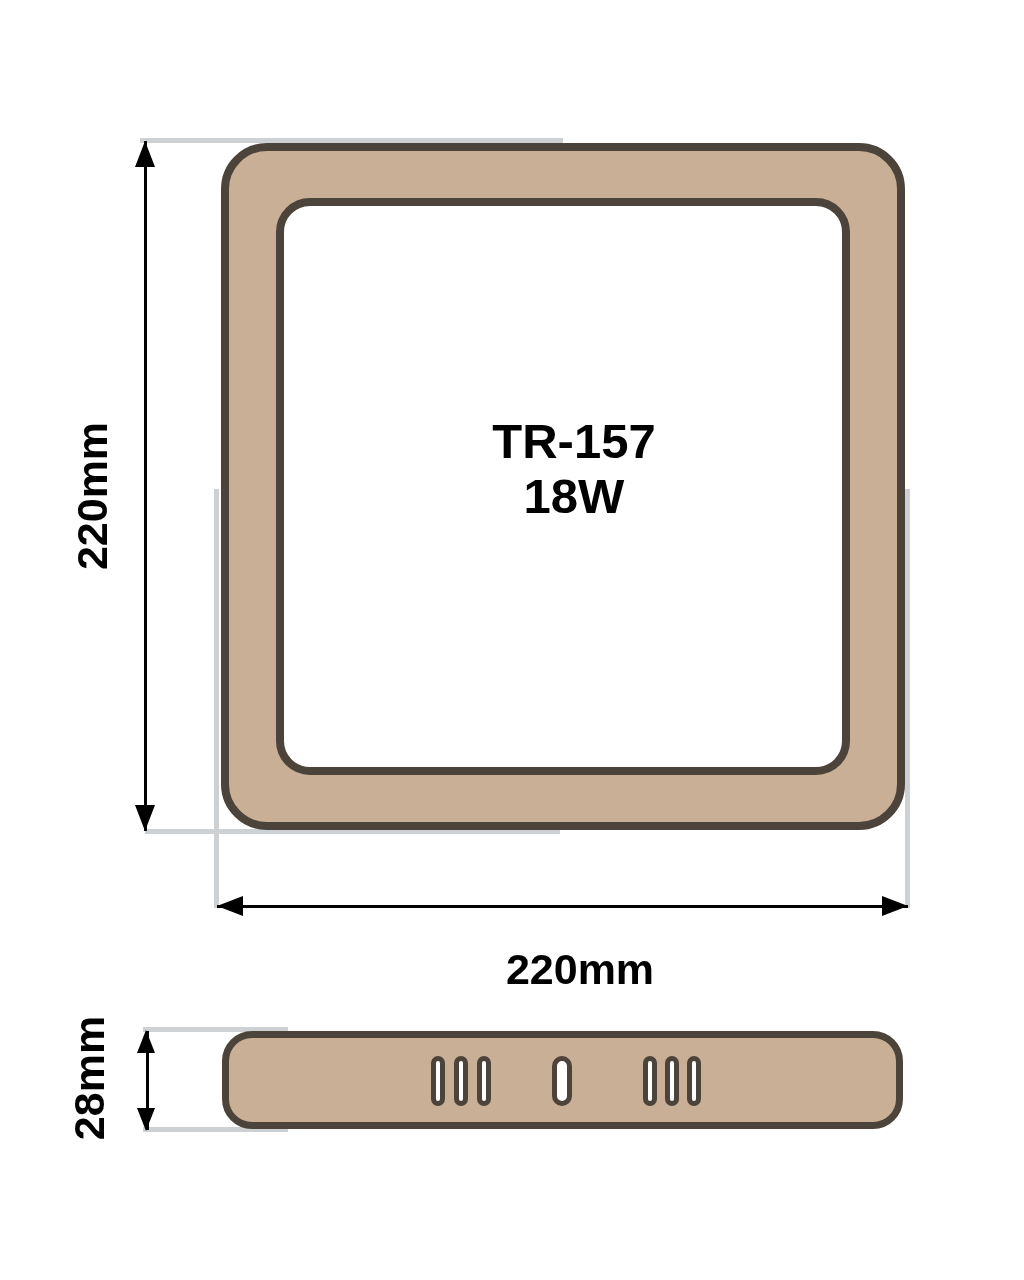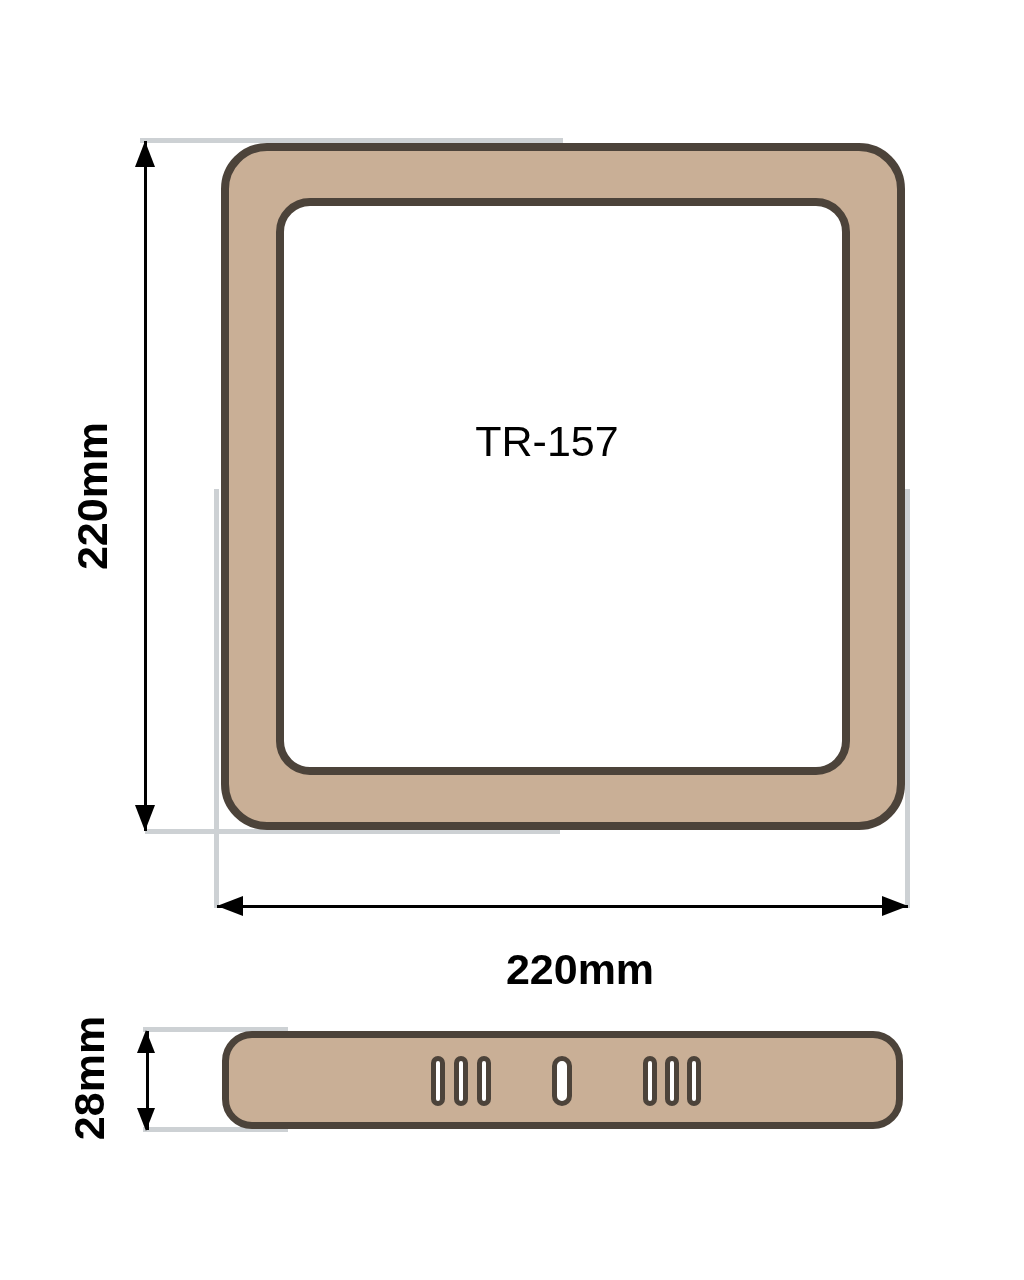--- a/index.html
+++ b/index.html
@@ -42,22 +42,22 @@
   .h-left{left:217px;top:896px;}
   .h-right{left:882px;top:896px;}
   .t-top{left:137px;top:1030px;border-bottom-width:23px;border-left-width:9px;border-right-width:9px;}
   .t-bot{left:137px;top:1108px;border-top-width:23px;border-left-width:9px;border-right-width:9px;}
 
   
   .panel-frame{position:absolute;left:221px;top:143px;width:684px;height:687px;
     background:var(--panel-fill);border:8px solid var(--panel-outline);border-radius:46px;box-sizing:border-box;}
   .panel-diffuser{position:absolute;left:276px;top:198px;width:574px;height:577px;
     background:var(--background);border:8px solid var(--panel-outline);border-radius:34px;box-sizing:border-box;}
-  .panel-text{position:absolute;left:205px;top:414px;width:684px;text-align:center;
-    font-weight:normal;font-size:43px;line-height:55px;color:var(--label-text);}
+  .panel-text{position:absolute;left:232px;top:414px;width:684px;text-align:center;
+    font-weight:bold;font-size:49px;line-height:55px;color:var(--label-text);}
 
   
   .dim-label{position:absolute;font-weight:bold;font-size:43px;color:var(--label-text);white-space:nowrap;}
   .label-height{left:92px;top:496px;transform:translate(-50%,-50%) rotate(-90deg);}
   .label-width{left:580px;top:969px;transform:translate(-50%,-50%);}
   .label-thickness{left:89px;top:1078px;transform:translate(-50%,-50%) rotate(-90deg);}
 
   
   .side-bar{position:absolute;left:222px;top:1031px;width:681px;height:98px;
     background:var(--panel-fill);border:7px solid var(--panel-outline);border-radius:30px;box-sizing:border-box;}
@@ -74,20 +74,21 @@
   <div class="ext ext-h ext-bottom"></div>
   <div class="ext ext-v ext-left-v"></div>
   <div class="ext ext-v ext-right-v"></div>
   <div class="ext ext-h ext-side-top"></div>
   <div class="ext ext-h ext-side-bottom"></div>
 
   <div class="panel-frame"></div>
   <div class="panel-diffuser"></div>
   <div class="panel-text">
     <div>TR-157</div>
+    <div>18W</div>
   </div>
 
   <div class="dim dim-v"></div>
   <div class="ah ah-up v-top"></div>
   <div class="ah ah-down v-bot"></div>
   <div class="dim-label label-height">220mm</div>
 
   <div class="dim dim-h"></div>
   <div class="ah ah-left h-left"></div>
   <div class="ah ah-right h-right"></div>

